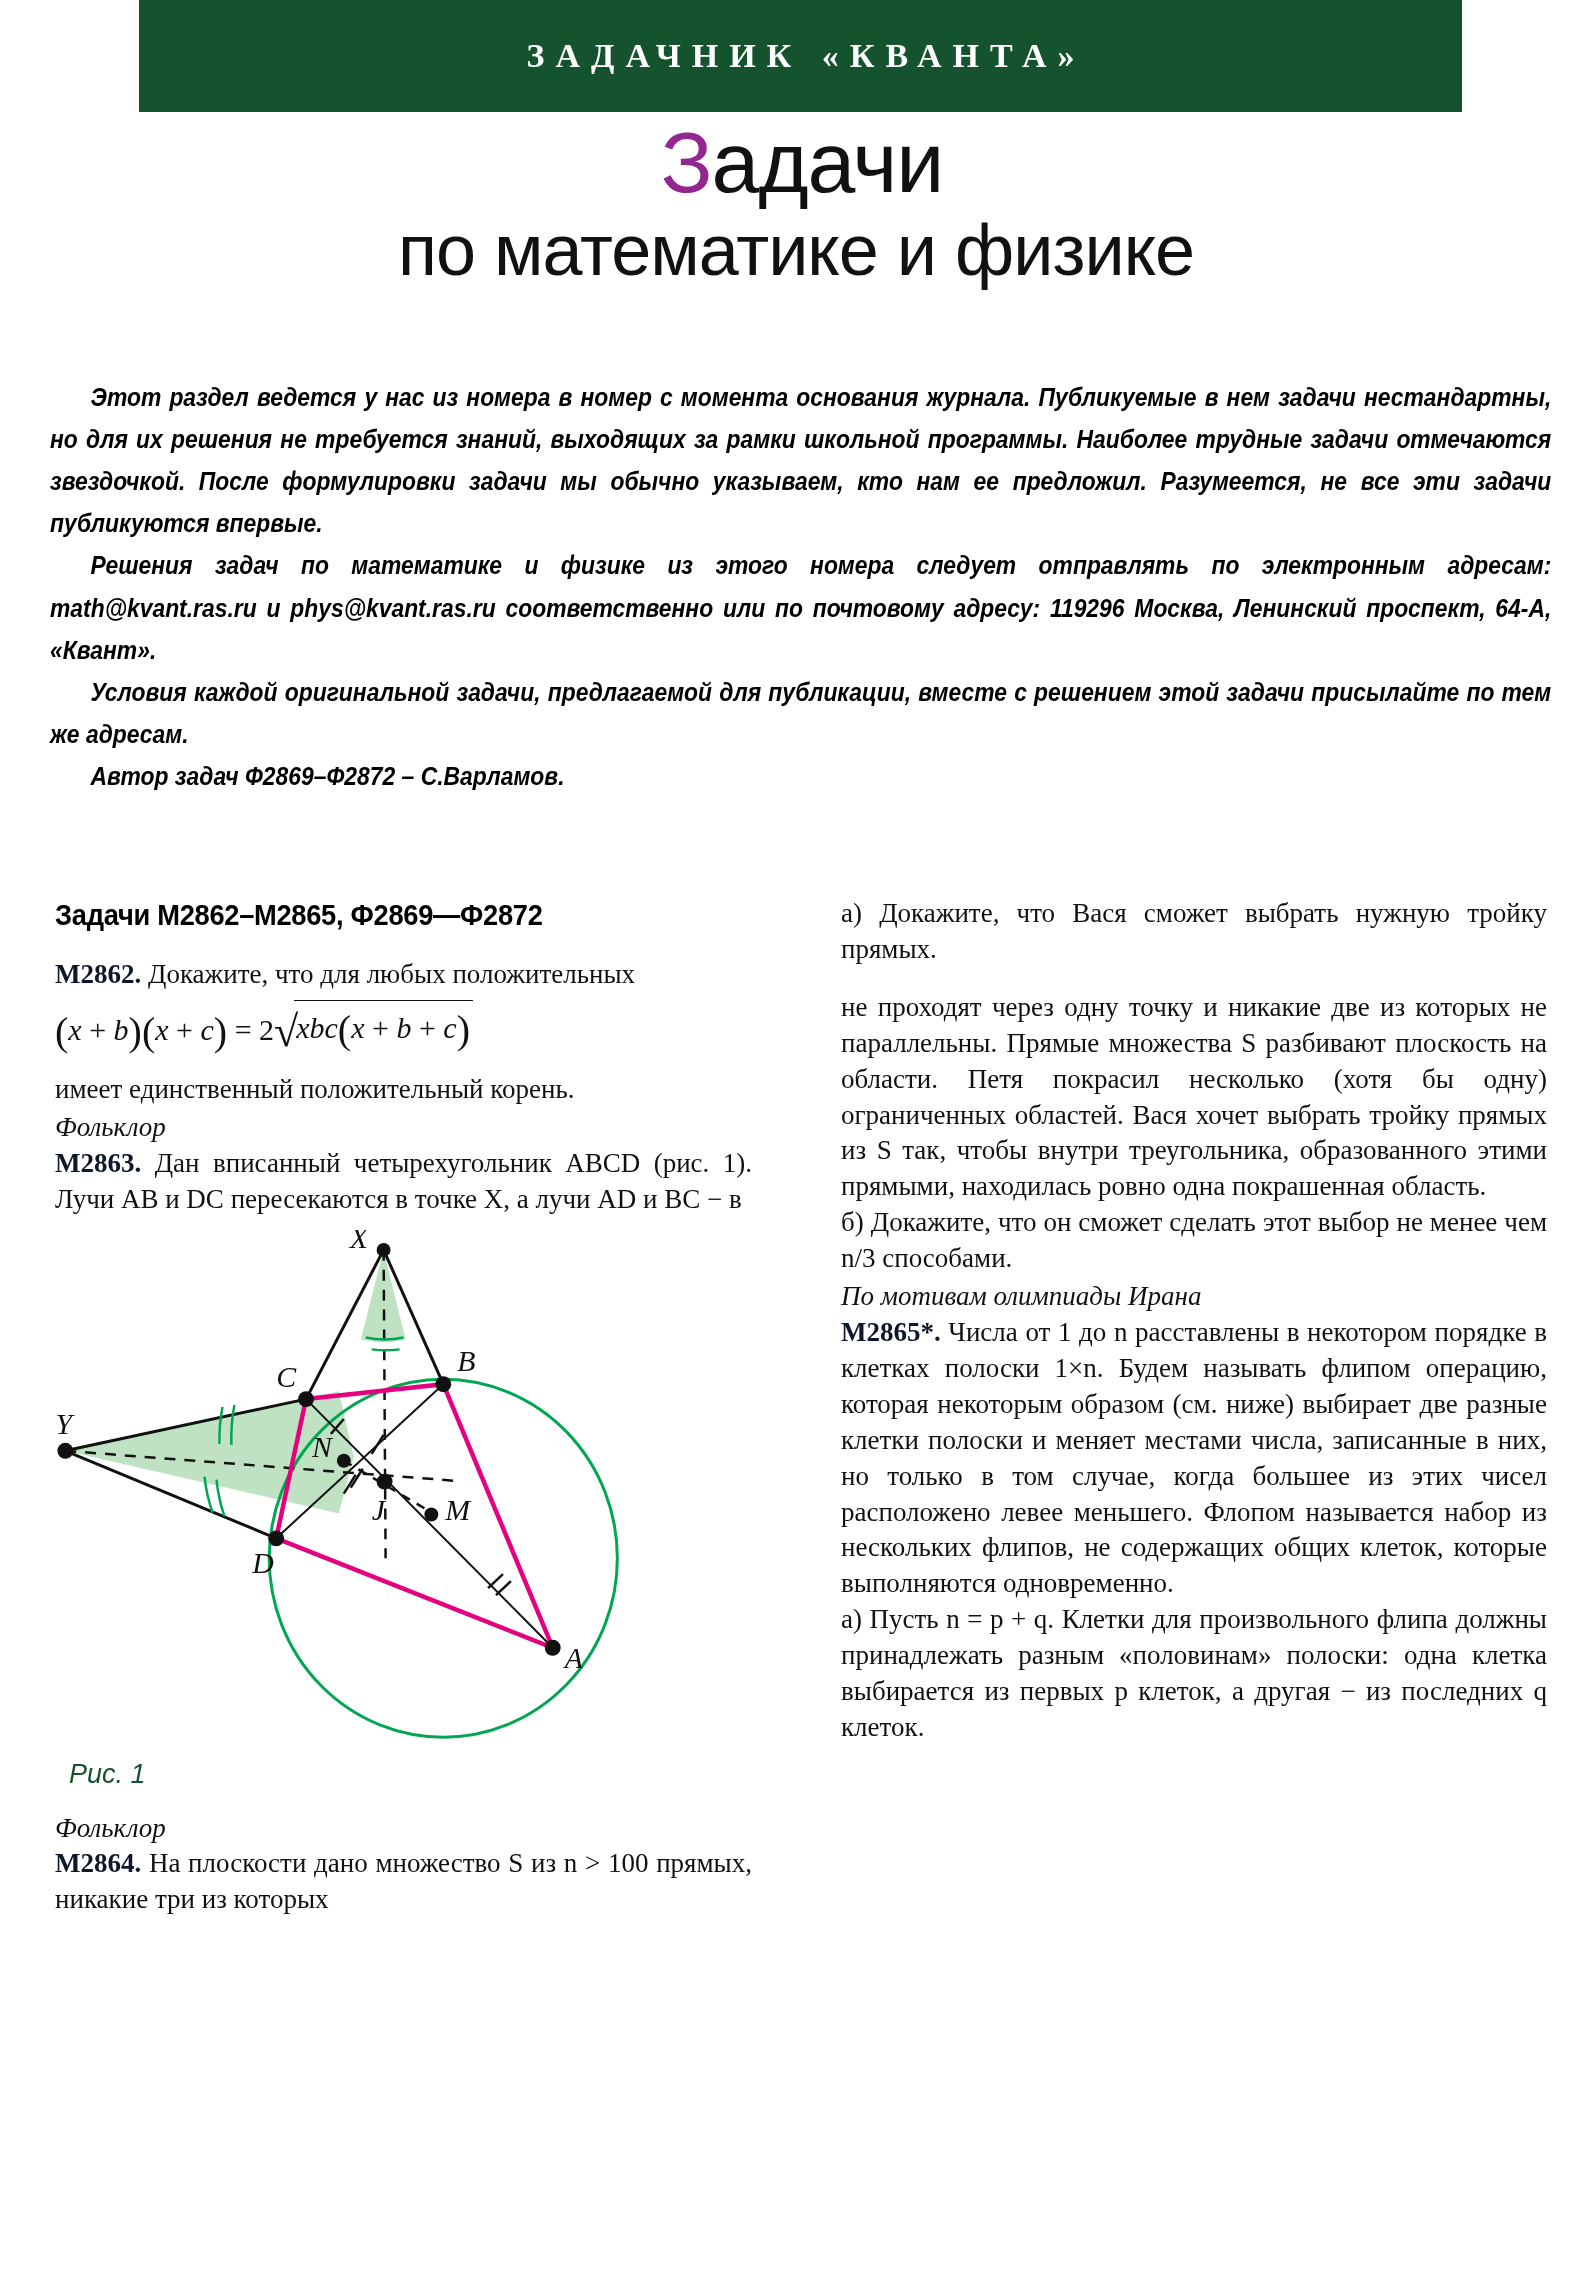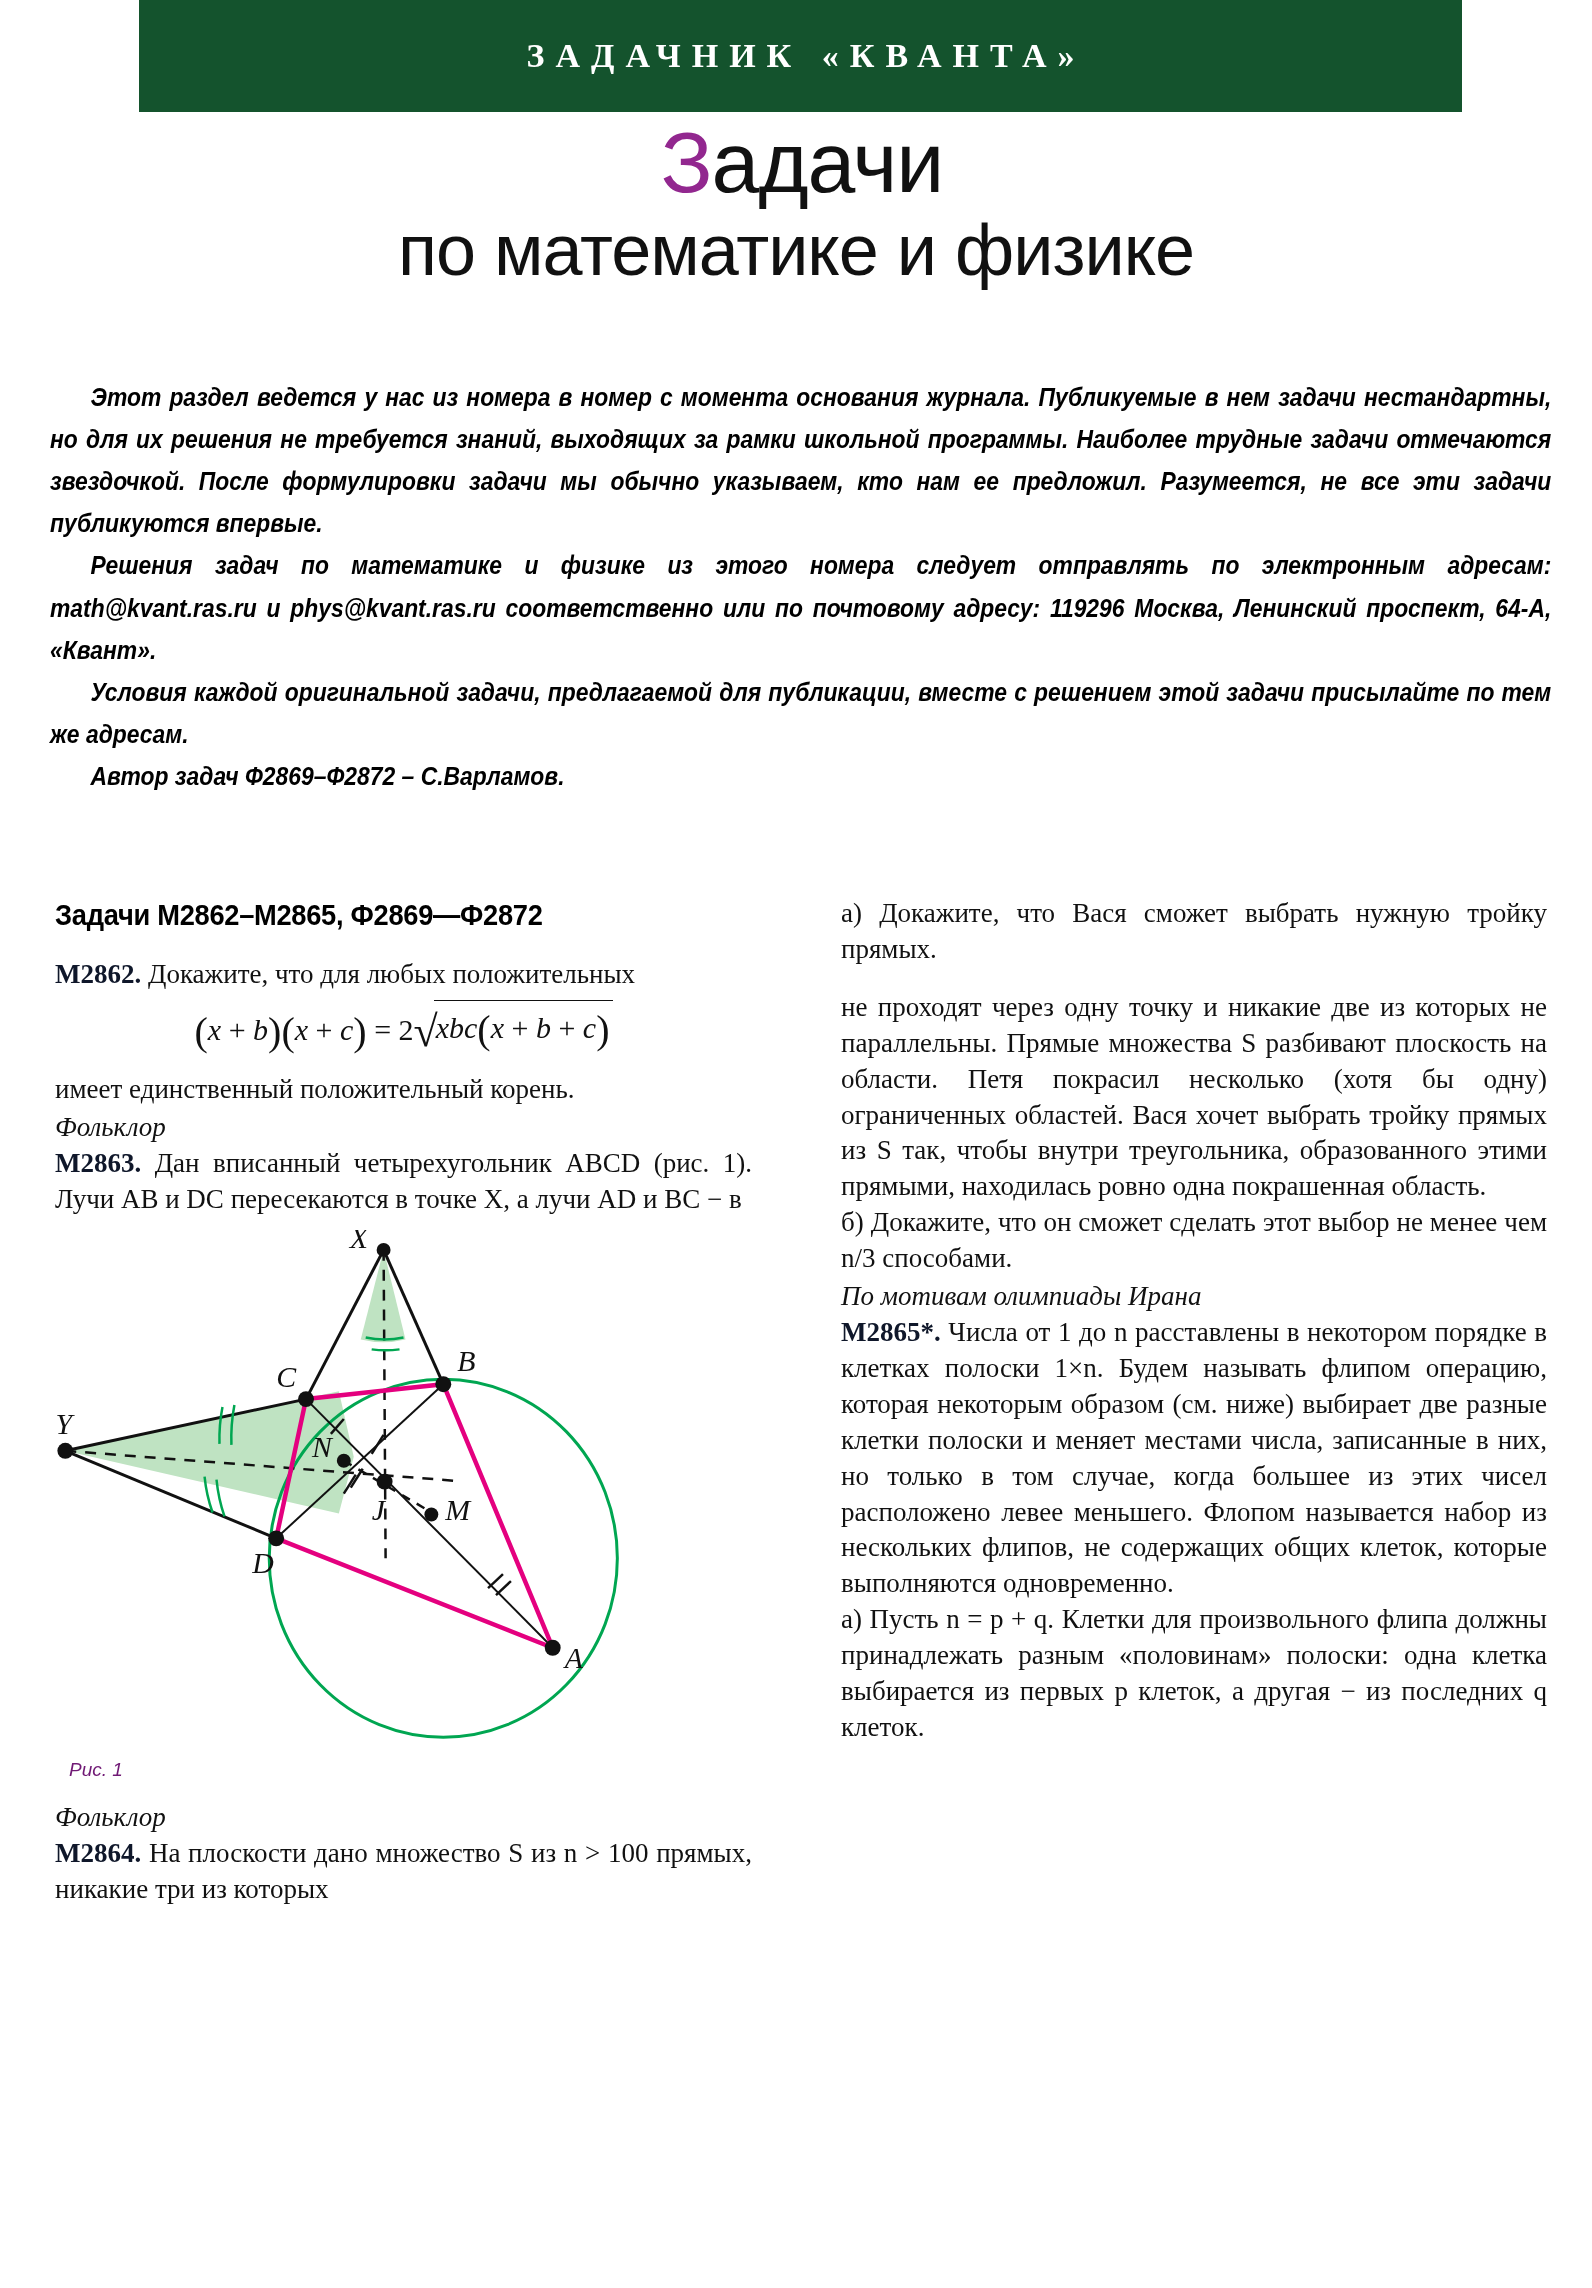--- a/index.html
+++ b/index.html
@@ -123,21 +123,20 @@
     color: #0f172a;
   }
   .attrib {
     text-align: left;
     font-style: italic;
     margin: 2px 0 0 0;
   }
 
   
   .formula {
-    text-align: center;
     font-family: "Liberation Serif", serif;
     font-size: 30px;
     margin: 10px 0 10px 0;
     white-space: nowrap;
   }
   .formula .v { font-style: italic; }
   .bigparen {
     font-size: 40px;
     vertical-align: -5px;
     font-style: normal;
@@ -159,22 +158,22 @@
   .figure-box {
     position: relative;
     width: 697px;
     height: 557px;
     margin: 12px 0 0 0;
   }
   .figure-box svg { display: block; }
   .fig-caption {
     font-family: "Liberation Sans", sans-serif;
     font-style: italic;
-    font-size: 19px;
-    color: #701a75;
+    font-size: 27px;
+    color: #14532d;
     margin: -30px 0 18px 14px;
   }
   .mlabel {
     font-family: "Liberation Serif", serif;
     font-style: italic;
     font-size: 30px;
     fill: #111111;
   }
 </style>
 </head>

